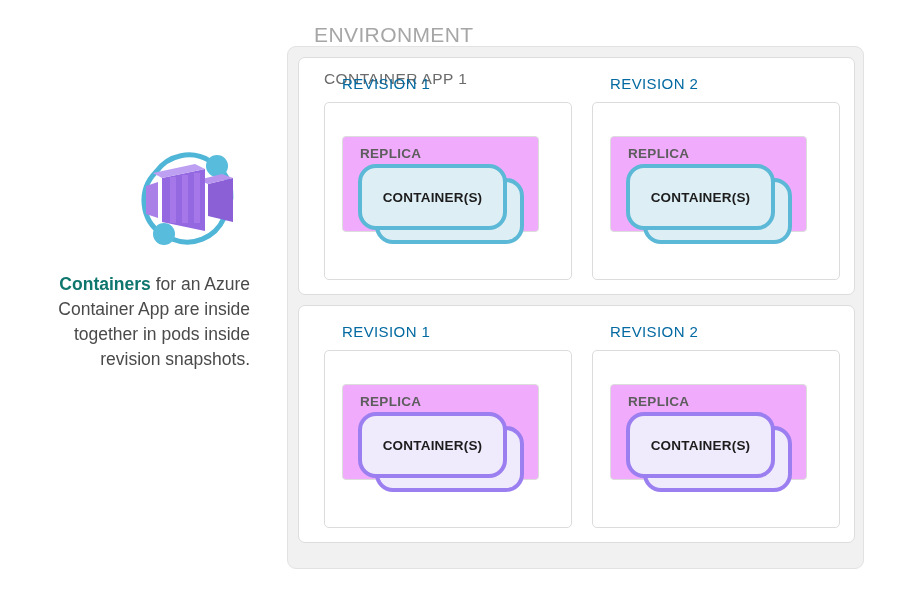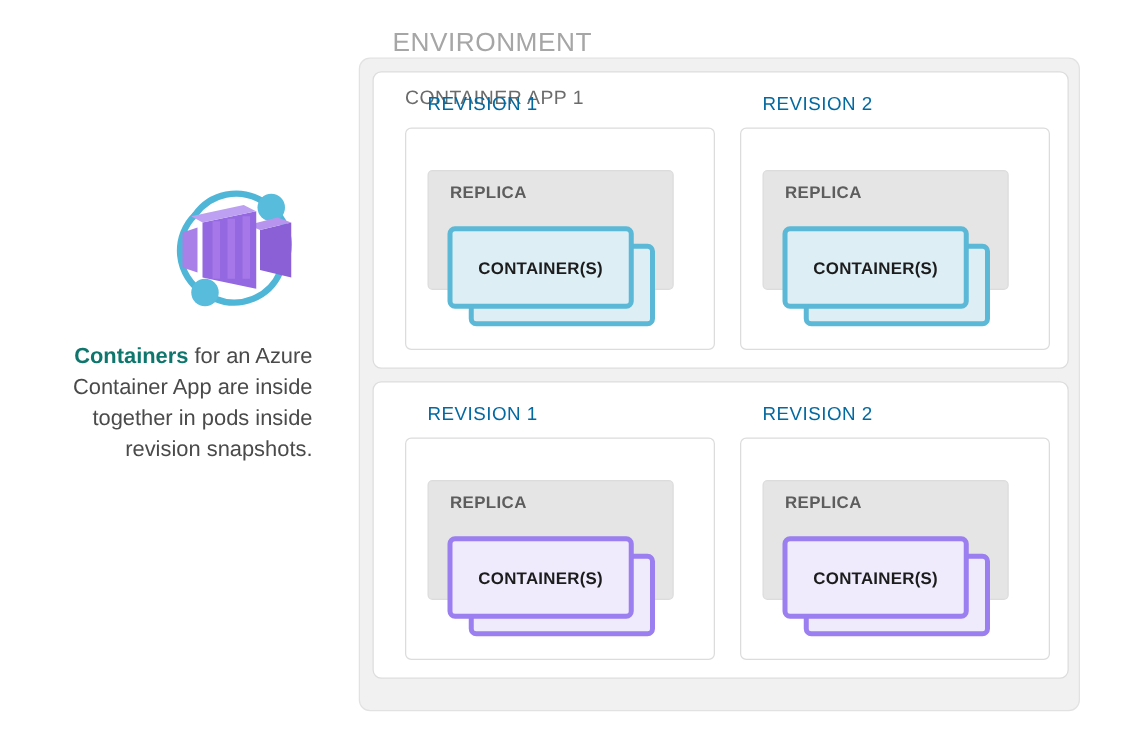--- a/index.html
+++ b/index.html
@@ -113,21 +113,21 @@
     color: #0369a1;
   }
 
   
   .replica-box {
     position: absolute;
     left: 17px;
     top: 33px;
     width: 197px;
     height: 96px;
-    background: #e5e5e5;
+    background: #f0abfc;
     border: 1px solid #dcdcdc;
     border-radius: 4px;
     box-sizing: border-box;
     padding-left: 40px;
   }
   .replica-title {
     position: absolute;
     left: 17px;
     top: 9px;
     font-size: 13.5px;
@@ -140,24 +140,23 @@
   .container-stack {
     position: absolute;
     left: 15px;
     top: 27px;
     width: 166px;
     height: 80px;
   }
   .container-card {
     position: absolute;
     box-sizing: border-box;
-    border-radius: 6px;
+    border-radius: 18px;
     border-width: 4px;
     border-style: solid;
-    margin-top: 17px;
   }
   .container-card.back {
     left: 17px;
     top: 14px;
     width: 149px;
     height: 66px;
   }
   .container-card.front {
     left: 0;
     top: 0;

